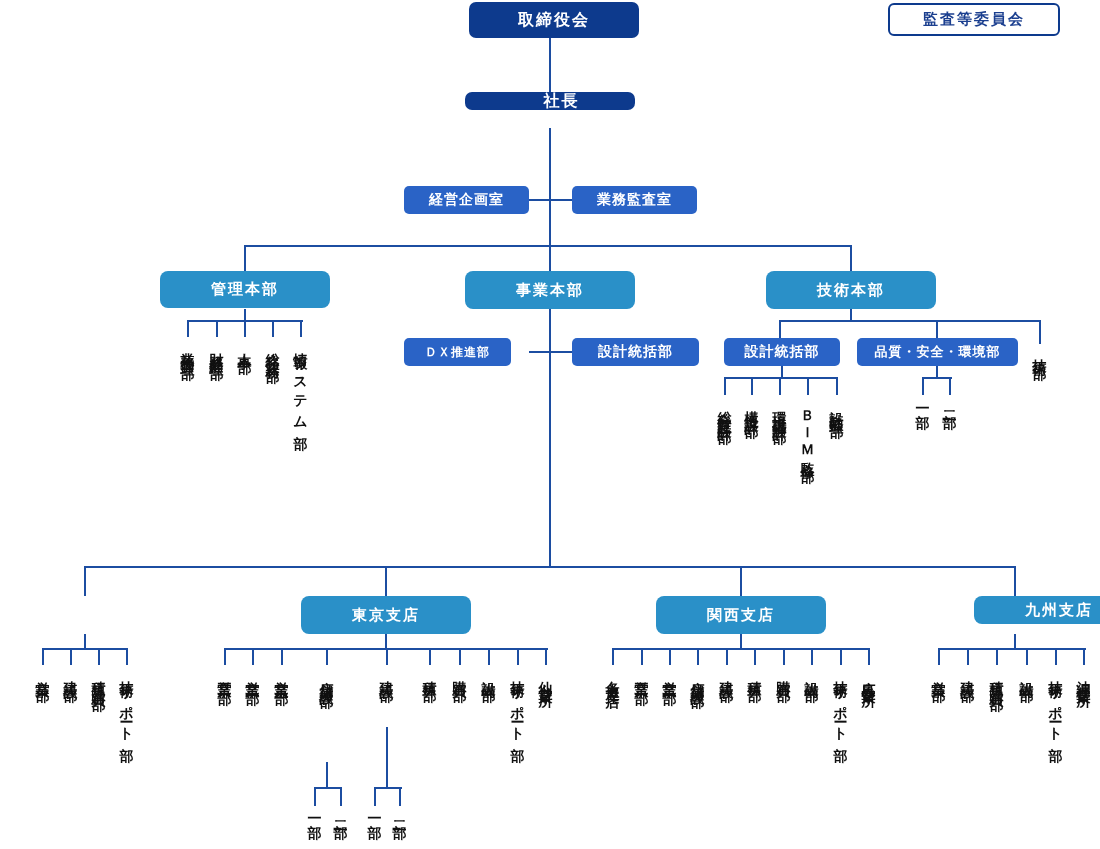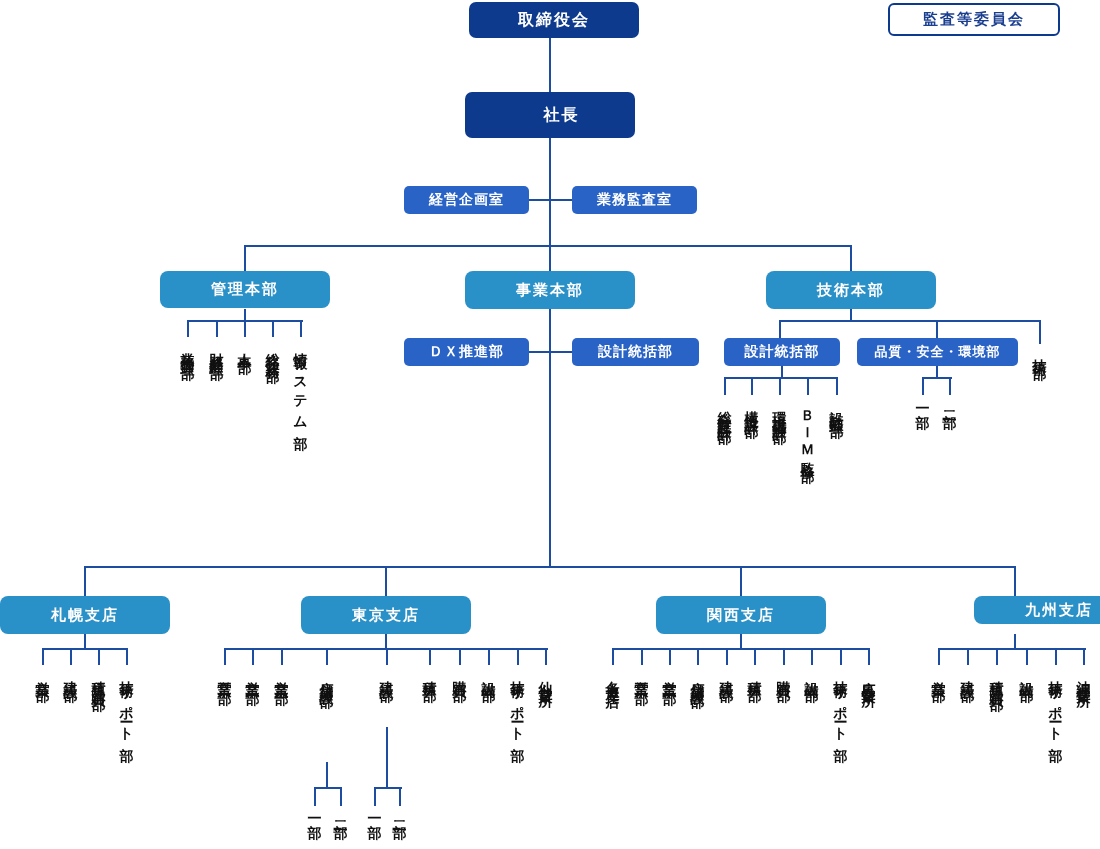--- a/index.html
+++ b/index.html
@@ -113,31 +113,30 @@
     <div class="line" style="left: 326px; top: 762px; width: 2px; height: 26px;"></div>
     <div class="line" style="left: 314px; top: 787px; width: 28px; height: 2px;"></div>
     <div class="line" style="left: 314px; top: 788px; width: 2px; height: 18px;"></div>
     <div class="line" style="left: 340px; top: 788px; width: 2px; height: 18px;"></div>
     <div class="line" style="left: 386px; top: 727px; width: 2px; height: 61px;"></div>
     <div class="line" style="left: 374px; top: 787px; width: 28px; height: 2px;"></div>
     <div class="line" style="left: 374px; top: 788px; width: 2px; height: 18px;"></div>
     <div class="line" style="left: 399px; top: 788px; width: 2px; height: 18px;"></div>
     <div class="box dark" style="left: 469px; top: 2px; width: 170px; height: 36px; font-size: 16px;">取締役会</div>
     <div class="box outline" style="left: 888px; top: 3px; width: 172px; height: 33px; font-size: 15px;">監査等委員会</div>
-    <div class="box dark" style="left: 465px; top: 92px; width: 170px; height: 46px; font-size: 16px; padding-left: 23px;">社長</div>
+    <div class="box dark" style="left: 465px; top: 92px; width: 170px; height: 18px; font-size: 16px; padding-left: 23px;">社長</div>
     <div class="box mid" style="left: 404px; top: 186px; width: 125px; height: 28px; font-size: 14px;">経営企画室</div>
     <div class="box mid" style="left: 572px; top: 186px; width: 125px; height: 28px; font-size: 14px;">業務監査室</div>
     <div class="box light" style="left: 160px; top: 271px; width: 170px; height: 37px; font-size: 15px;">管理本部</div>
     <div class="box light" style="left: 465px; top: 271px; width: 170px; height: 38px; font-size: 15px;">事業本部</div>
     <div class="box light" style="left: 766px; top: 271px; width: 170px; height: 38px; font-size: 15px;">技術本部</div>
-    <div class="box mid" style="left: 404px; top: 338px; width: 125px; height: 28px; font-size: 14px;">ＤＸ推進部</div>
+    <div class="box mid" style="left: 404px; top: 338px; width: 107px; height: 28px; font-size: 12px;">ＤＸ推進部</div>
     <div class="box mid" style="left: 572px; top: 338px; width: 127px; height: 28px; font-size: 14px;">設計統括部</div>
     <div class="box mid" style="left: 724px; top: 338px; width: 116px; height: 28px; font-size: 14px;">設計統括部</div>
     <div class="box mid" style="left: 857px; top: 338px; width: 161px; height: 28px; font-size: 13px;">品質・安全・環境部</div>
-    <div class="box light" style="left: 0px; top: 596px; width: 170px; height: 38px; font-size: 15px;">札幌支店</div>
     <div class="box light" style="left: 656px; top: 596px; width: 170px; height: 38px; font-size: 15px;">関西支店</div>
     <div class="box light" style="left: 301px; top: 596px; width: 170px; height: 38px; font-size: 15px;">東京支店</div>
     <div class="box light" style="left: 950px; top: 596px; width: 170px; height: 28px; font-size: 15px; margin-left: 24px;">九州支店</div>
     <div class="vlabel" style="left: 188px; top: 342px;">業務管理部</div>
     <div class="vlabel" style="left: 217px; top: 342px;">財務経理部</div>
     <div class="vlabel" style="left: 245px; top: 342px;">人事部</div>
     <div class="vlabel" style="left: 273px; top: 342px;">総務・法務部</div>
     <div class="vlabel" style="left: 301px; top: 342px;">情報システム部</div>
     <div class="vlabel" style="left: 725px; top: 400px;">総合意匠設計部</div>
     <div class="vlabel" style="left: 752px; top: 400px;">構造設計部</div>

